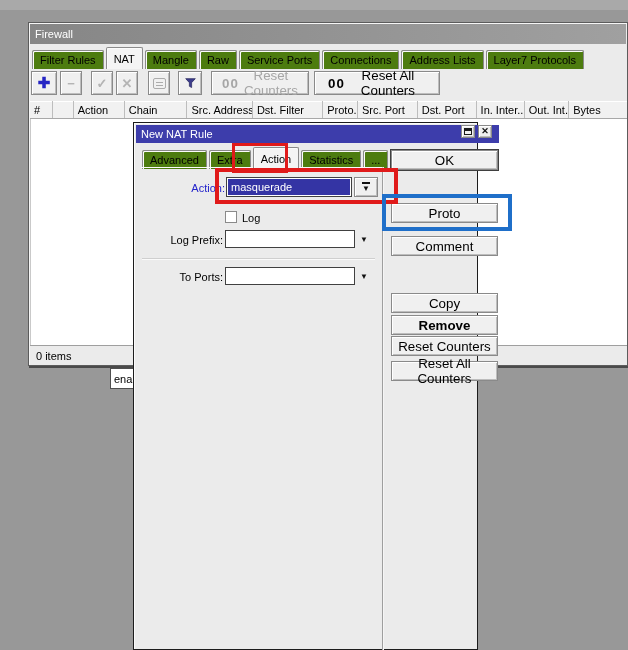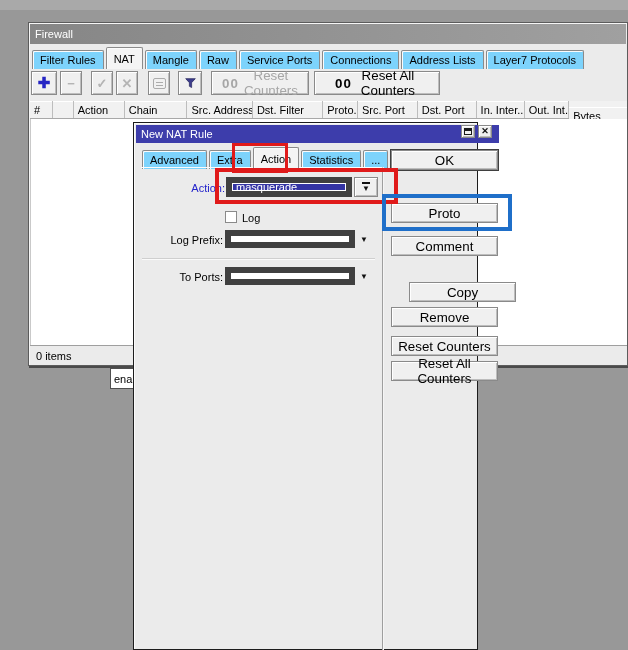--- a/index.html
+++ b/index.html
@@ -25,41 +25,41 @@
   }
   .fw-titlebar {
     left:1px; top:1px; right:1px; height:20px;
     background:linear-gradient(to right,#868686,#a0a0a0);
     color:#fff; display:flex; align-items:center; padding-left:5px;
   }
   .tabs-row { display:flex; align-items:flex-end; gap:2px; }
   .fw-tabs { left:3px; top:24px; height:22px; right:0; }
   .tab {
     height:19px; padding:0 7px; display:flex; align-items:center;
-    background:#7dd3fc;
+    background:#4d7c0f;
     border:1px solid #8a8a8a; border-bottom:none;
     border-radius:2px 2px 0 0;
     box-shadow: inset 1px 1px 0 #fbfbfb;
     white-space:nowrap;
   }
   .tab.active { height:22px; background:#f4f4f4; position:relative; z-index:2; }
 
   .btn3d {
     background:#f0f0f0;
     border:1px solid #8a8a8a;
     box-shadow: inset 1px 1px 0 #ffffff, inset -1px -1px 0 #bdbdbd;
     display:flex; align-items:center; justify-content:center;
   }
   .tbtn { height:24px; top:48px; }
   .icon-add { color:#2525c4; font-size:15px; font-weight:bold; }
   .icon-dis { color:#b4b4b4; font-size:13px; font-weight:bold; }
   .note-icon { width:13px; height:11px; border:1px solid #ababab; border-radius:2px; position:relative; }
   .note-icon::after { content:""; position:absolute; left:2px; top:3px; width:7px; height:1px;
     background:#ababab; box-shadow:0 3px 0 #ababab; }
-  .txtbtn { padding:0 20px; gap:5px; }
+  .txtbtn { padding:0 13px; gap:5px; }
   .cnt-pre { font-weight:bold; letter-spacing:1px; }
   .cnt-pre.off, .lbl-off { color:#a6a6a6; font-weight:bold; }
   .lbl-off { font-weight:normal; }
 
   .hdr-row { left:1px; top:78px; height:18px; right:0; display:flex; background:#f1f1f1;
     border-bottom:1px solid #a8a8a8; }
   .hcell {
     height:100%; display:flex; align-items:center; padding-left:4px;
     background:#f1f1f1; border-right:1px solid #bdbdbd;
     box-shadow: inset 0 1px 0 #ffffff; white-space:nowrap; overflow:hidden;
@@ -94,21 +94,21 @@
   .close-glyph { font-size:9px; font-weight:bold; color:#101010; line-height:1; }
   .dlg-tabs { left:8px; top:24px; height:22px; right:4px; }
   .dlg-panel {
     left:7px; top:44px; width:242px; height:484px;
     border-top:1px solid #fbfbfb; border-right:1px solid #9e9e9e;
     box-shadow: 1px 0 0 #f5f5f5;
   }
   .flabel { position:absolute; width:79px; text-align:right; white-space:nowrap; }
   .flabel.blue { color:#2323cb; }
   .combo {
-    position:absolute; background:#fff; border:6px solid #404040;
+    position:absolute; background:#fff; border:1px solid #404040;
   }
   .combo .sel { position:absolute; inset:1px; background:#3434a4; color:#fff;
     display:flex; align-items:center; padding-left:3px; }
   .combo-arrow-btn { position:absolute; width:24px; height:20px; }
   .combo-arrow-glyph { font-size:8px; line-height:1; color:#111;
     border-top:2px solid #111; padding-top:1px; }
   .checkbox { position:absolute; width:12px; height:12px; background:#fff; border:1px solid #8a8a8a; }
   .dd-arrow { position:absolute; font-size:8px; color:#111; }
   .etched-h { position:absolute; height:1px; background:#cfcfcf; box-shadow:0 1px 0 #fafafa; }
 
@@ -215,21 +215,21 @@
       </div>
     <div class="hcell" style="width:61px;">
         <span>Dst. Port</span>
       </div>
     <div class="hcell" style="width:50px;">
         <span>In. Inter...</span>
       </div>
     <div class="hcell" style="width:46px;">
         <span>Out. Int...</span>
       </div>
-    <div class="hcell" style="width:60px;border-right:none;margin-top:6px;">
+    <div class="hcell" style="width:60px;border-right:none;">
         <span>Bytes</span>
       </div>
   </div>
 
   <div class="abs list-area"></div>
 
   <footer class="abs fw-status">
     <span>0 items</span>
   </footer>
 </section>
@@ -293,24 +293,24 @@
 
   <button class="dlg-btn btn3d default" style="top:27px;">
       <span>OK</span>
     </button>
   <button class="dlg-btn btn3d" style="top:80px;">
       <span>Proto</span>
     </button>
   <button class="dlg-btn btn3d" style="top:113px;">
       <span>Comment</span>
     </button>
-  <button class="dlg-btn btn3d" style="top:159px;margin-left:18px;">
+  <button class="dlg-btn btn3d" style="top:170px;">
       <span>Copy</span>
     </button>
-  <button class="dlg-btn btn3d" style="top:184px;">
+  <button class="dlg-btn btn3d" style="top:192px;font-weight:bold;">
       <span>Remove</span>
     </button>
   <button class="dlg-btn btn3d" style="top:213px;">
       <span>Reset Counters</span>
     </button>
   <button class="dlg-btn btn3d" style="top:238px;">
       <span>Reset All Counters</span>
     </button>
 </section>
 

